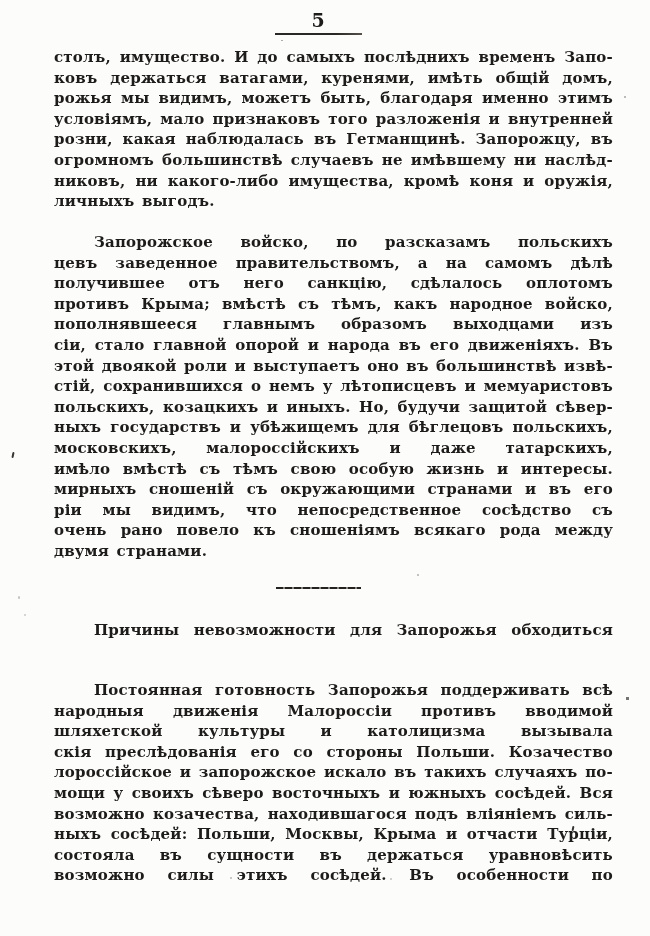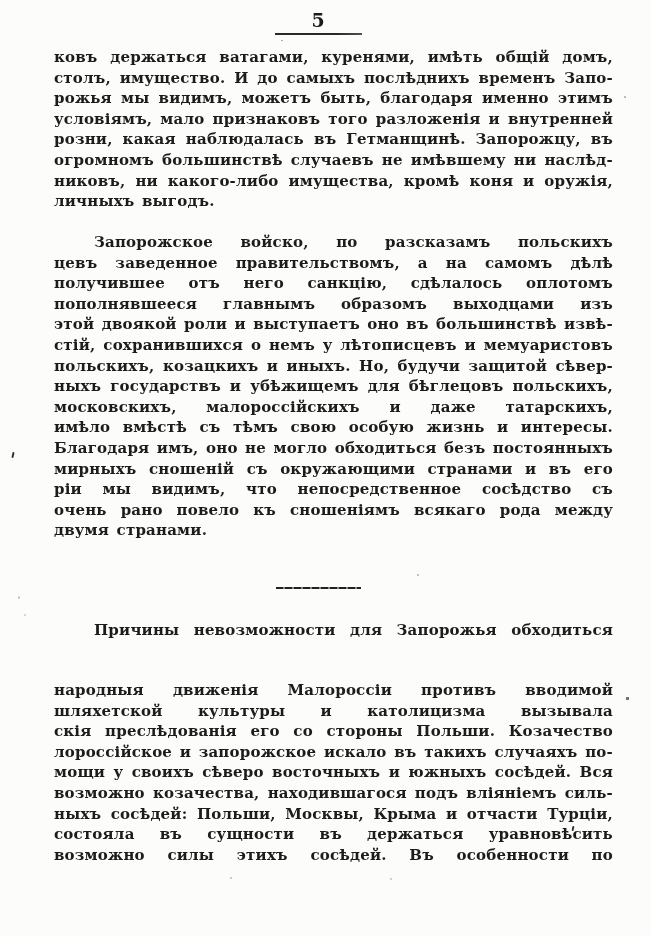--- a/index.html
+++ b/index.html
@@ -77,55 +77,57 @@
 </head>
 <body>
 
 <div class="page">
 
   <div class="page-number">5</div>
 
   <div class="header-rule"></div>
 
   <div class="para" style="top:47px">
+      <div class="tline">столъ, имущество. И до самыхъ послѣднихъ временъ Запо-</div>
       <div class="tline">ковъ держаться ватагами, куренями, имѣть общій домъ,</div>
-      <div class="tline">столъ, имущество. И до самыхъ послѣднихъ временъ Запо-</div>
       <div class="tline">рожья мы видимъ, можетъ быть, благодаря именно этимъ же</div>
       <div class="tline">условіямъ, мало признаковъ того разложенія и внутренней</div>
       <div class="tline">розни, какая наблюдалась въ Гетманщинѣ. Запорожцу, въ</div>
       <div class="tline">огромномъ большинствѣ случаевъ не имѣвшему ни наслѣд-</div>
       <div class="tline">никовъ, ни какого-либо имущества, кромѣ коня и оружія,</div>
       <div class="tline lastline">личныхъ выгодъ.</div>
     </div>
 
   <div class="para" style="top:232px">
       <div class="tline indent">Запорожское войско, по разсказамъ польскихъ лѣтопис-</div>
       <div class="tline">цевъ заведенное правительствомъ, а на самомъ дѣлѣ только</div>
       <div class="tline">получившее отъ него санкцію, сдѣлалось оплотомъ Польши</div>
+      <div class="tline">противъ Крыма; вмѣстѣ съ тѣмъ, какъ народное войско,</div>
       <div class="tline">пополнявшееся главнымъ образомъ выходцами изъ Малорос-</div>
+      <div class="tline">сіи, стало главной опорой и народа въ его движеніяхъ. Въ</div>
       <div class="tline">этой двоякой роли и выступаетъ оно въ большинствѣ извѣ-</div>
       <div class="tline">стій, сохранившихся о немъ у лѣтописцевъ и мемуаристовъ</div>
       <div class="tline">польскихъ, козацкихъ и иныхъ. Но, будучи защитой сѣвер-</div>
       <div class="tline">ныхъ государствъ и убѣжищемъ для бѣглецовъ польскихъ,</div>
       <div class="tline">московскихъ, малороссійскихъ и даже татарскихъ, Запорожье</div>
       <div class="tline">имѣло вмѣстѣ съ тѣмъ свою особую жизнь и интересы.</div>
-      <div class="tline">Благодаря имъ, оно не могло обходиться безъ постоянныхъ</div>
       <div class="tline">мирныхъ сношеній съ окружающими странами и въ его исто-</div>
       <div class="tline">ріи мы видимъ, что непосредственное сосѣдство съ Крымомъ</div>
       <div class="tline">очень рано повело къ сношеніямъ всякаго рода между этими</div>
       <div class="tline lastline">двумя странами.</div>
     </div>
 
   <div class="section-rule"></div>
 
   <div class="para" style="top:620px">
       <div class="tline indent">Причины невозможности для Запорожья обходиться безъ</div>
     </div>
 
   <div class="para" style="top:680px">
+      <div class="tline indent">Постоянная готовность Запорожья поддерживать всѣ</div>
       <div class="tline">народныя движенія Малороссіи противъ вводимой поляками</div>
       <div class="tline">шляхетской культуры и католицизма вызывала систематиче-</div>
       <div class="tline">скія преслѣдованія его со стороны Польши. Козачество ма-</div>
       <div class="tline">лороссійское и запорожское искало въ такихъ случаяхъ по-</div>
       <div class="tline">мощи у своихъ сѣверо восточныхъ и южныхъ сосѣдей. Вся</div>
       <div class="tline">возможно козачества, находившагося подъ вліяніемъ силь-</div>
       <div class="tline">ныхъ сосѣдей: Польши, Москвы, Крыма и отчасти Турціи,</div>
       <div class="tline">состояла въ сущности въ держаться уравновѣсить насколько</div>
       <div class="tline">возможно силы этихъ сосѣдей. Въ особенности по отношенію</div>
     </div>

